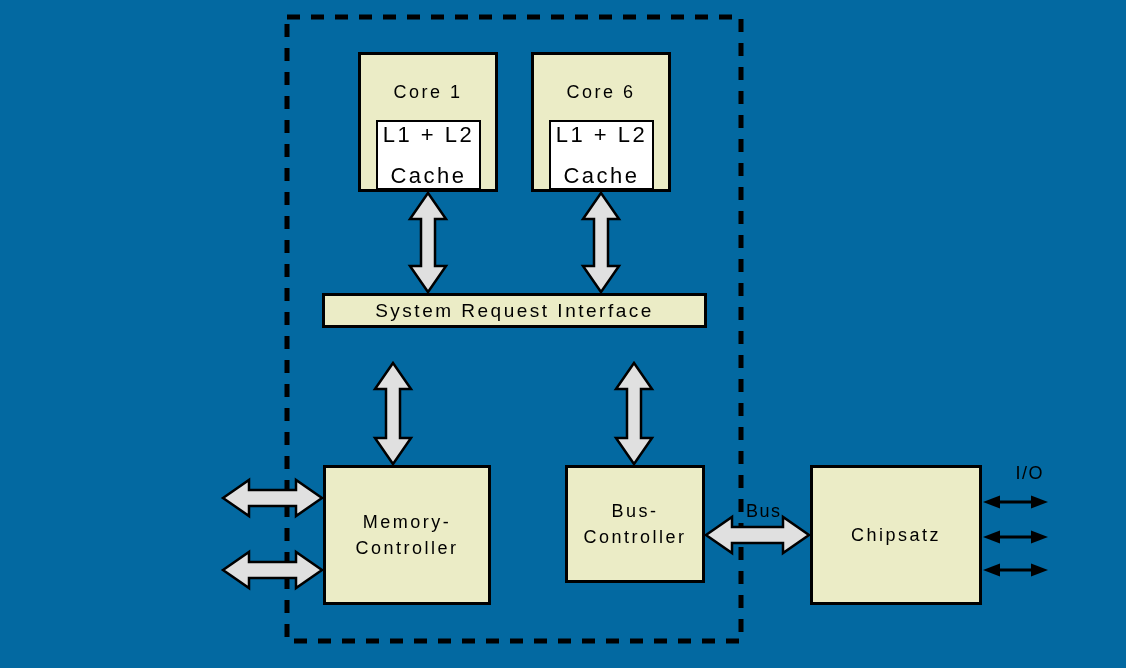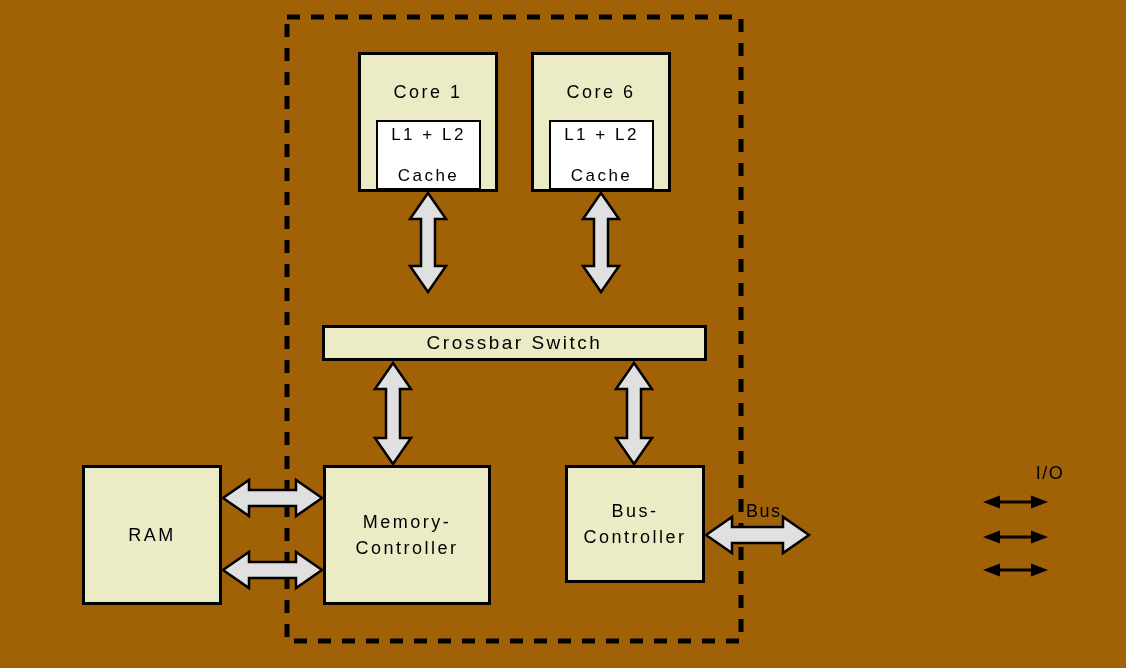--- a/index.html
+++ b/index.html
@@ -1,26 +1,26 @@
 <!DOCTYPE html>
 <html><head>
 <meta charset="utf-8">
 <style>
   html,body{margin:0;padding:0;background:#ffffff;}
   .canvas{
-    position:relative;width:1126px;height:668px;background:#a16207;
+    position:relative;width:1126px;height:668px;background:#0369a1;
     font-family:"Liberation Sans","DejaVu Sans",sans-serif;color:#000;overflow:hidden;
   }
   .layer{position:absolute;left:0;top:0;}
   .box{
     position:absolute;box-sizing:border-box;background:#ebecc6;border:3px solid #000;
     display:flex;flex-direction:column;align-items:center;justify-content:center;
     font-size:18px;letter-spacing:2.5px;line-height:26px;text-align:center;
   }
-  .box.cache{background:#ffffff;border-width:2px;line-height:25px;font-size:17px;gap:16px;}
+  .box.cache{background:#ffffff;border-width:2px;line-height:25px;font-size:22px;gap:16px;}
   .box.core{justify-content:flex-start;padding-top:24px;}
   .box.bar{font-size:19px;line-height:20px;}
   .float-label{position:absolute;font-size:18px;letter-spacing:1.5px;}
 </style>
 </head>
 <body>
 
 <div class="canvas">
 
   <svg class="layer" width="1126" height="668" viewBox="0 0 1126 668">
@@ -61,32 +61,32 @@
   </div>
   <div class="box cache" style="left:376px;top:120px;width:105px;height:70px;">
     <span>L1 + L2</span>
     <span>Cache</span>
   </div>
   <div class="box cache" style="left:549px;top:120px;width:105px;height:70px;">
     <span>L1 + L2</span>
     <span>Cache</span>
   </div>
 
-  <div class="box bar" style="left:322px;top:325px;width:385px;height:36px;">
-    <span>Crossbar Switch</span>
+  <div class="box bar" style="left:322px;top:293px;width:385px;height:35px;">
+    <span>System Request Interface</span>
   </div>
 
-  <div class="box" style="left:82px;top:465px;width:140px;height:140px;">
-    <span>RAM</span>
-  </div>
   <div class="box" style="left:323px;top:465px;width:168px;height:140px;">
     <span>Memory-</span>
     <span>Controller</span>
   </div>
   <div class="box" style="left:565px;top:465px;width:140px;height:118px;">
     <span>Bus-</span>
     <span>Controller</span>
   </div>
+  <div class="box" style="left:810px;top:465px;width:172px;height:140px;">
+    <span>Chipsatz</span>
+  </div>
 
   <div class="float-label" style="left:746px;top:501px;">Bus</div>
-  <div class="float-label" style="left:1028px;top:463px;width:44px;text-align:center;">I/O</div>
+  <div class="float-label" style="left:1000px;top:463px;width:44px;text-align:right;">I/O</div>
 
 </div>
 
 </body></html>

